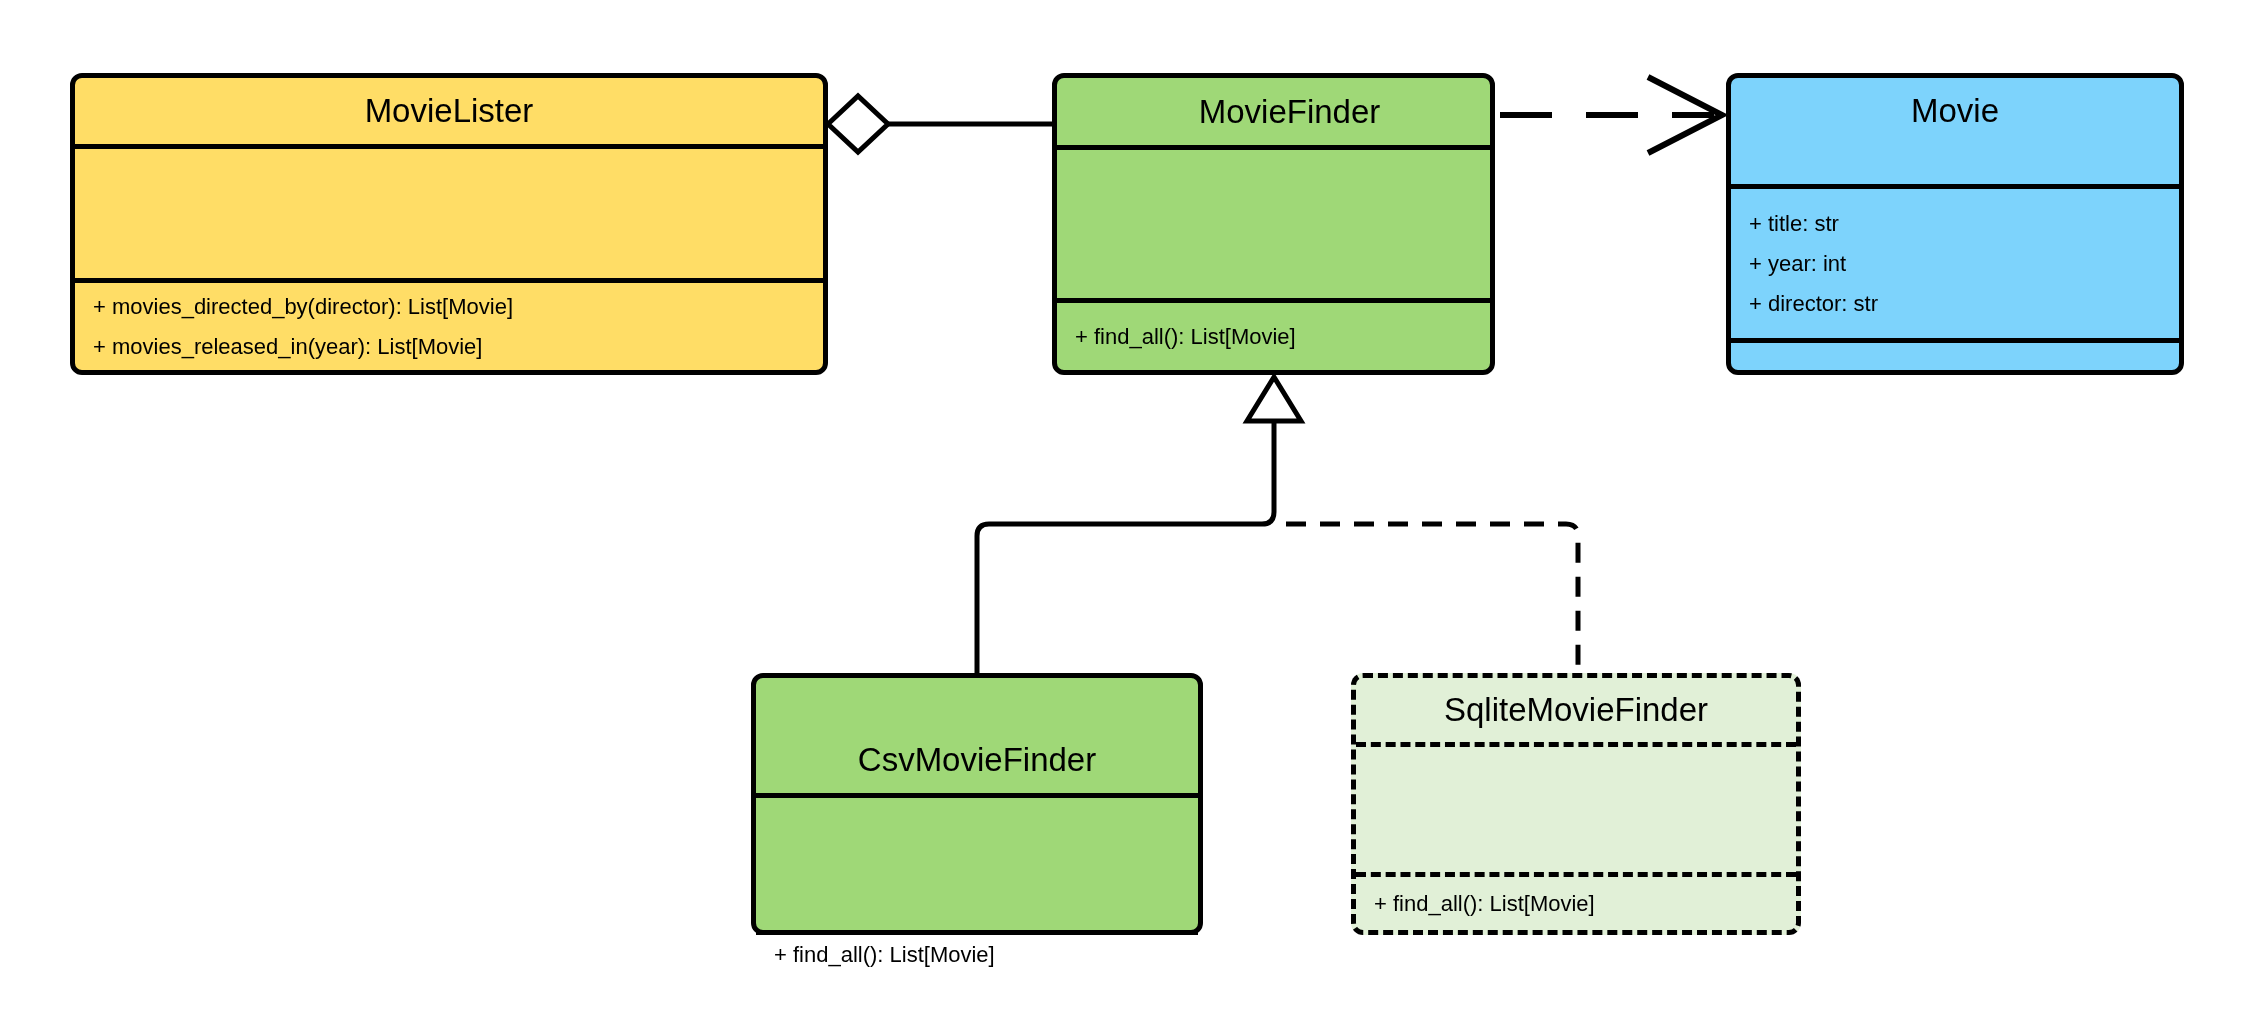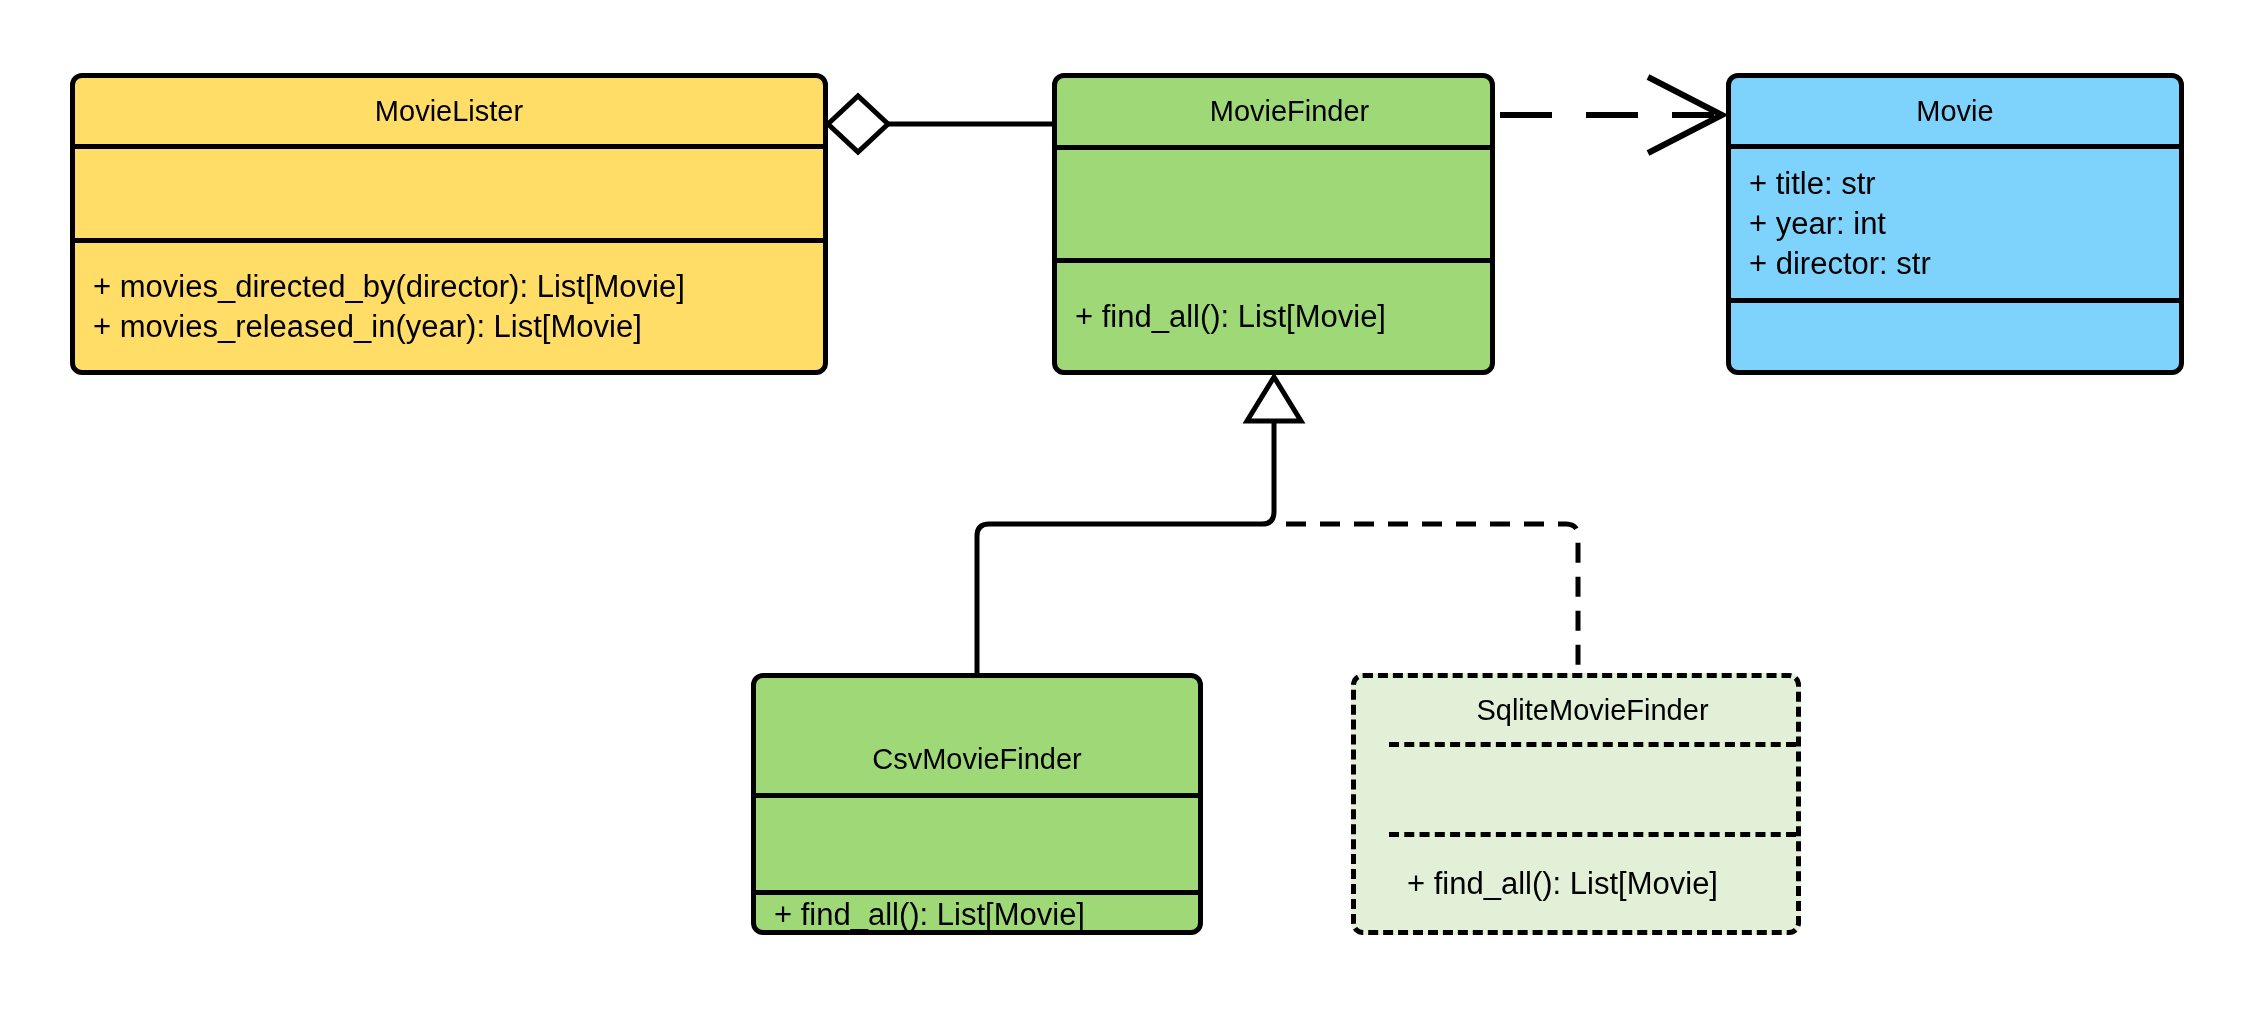--- a/index.html
+++ b/index.html
@@ -22,41 +22,42 @@
   }
   .uml-class {
     position: absolute;
     box-sizing: border-box;
     border: 5px solid #000;
     border-radius: 12px;
     display: flex;
     flex-direction: column;
     color: #000;
   }
-  .uml-class.dashed { border-style: dashed; padding-left: 33px; }
+  .uml-class.dashed { border-style: dashed; }
   .sec {
     box-sizing: border-box;
     flex: 0 0 auto;
   }
   .sec.divided { border-top: 5px solid #000; }
   .uml-class.dashed .sec.divided { border-top-style: dashed; }
   .sec.title {
     display: flex;
     align-items: center;
     justify-content: center;
-    font-size: 29px;
+    font-size: 33px;
   }
   .sec.members {
     display: flex;
     flex-direction: column;
     justify-content: center;
     padding-left: 18px;
     padding-right: 8px;
-    font-size: 31px;
+    font-size: 22px;
     line-height: 40px;
+    margin-top: 40px;
   }
   .sec.grow { flex: 1 1 auto; }
   .connector { stroke: #000; fill: none; }
   .marker-hollow { stroke: #000; fill: #fff; }
 </style>
 </head>
 <body>
 
 <div id="canvas">
 

